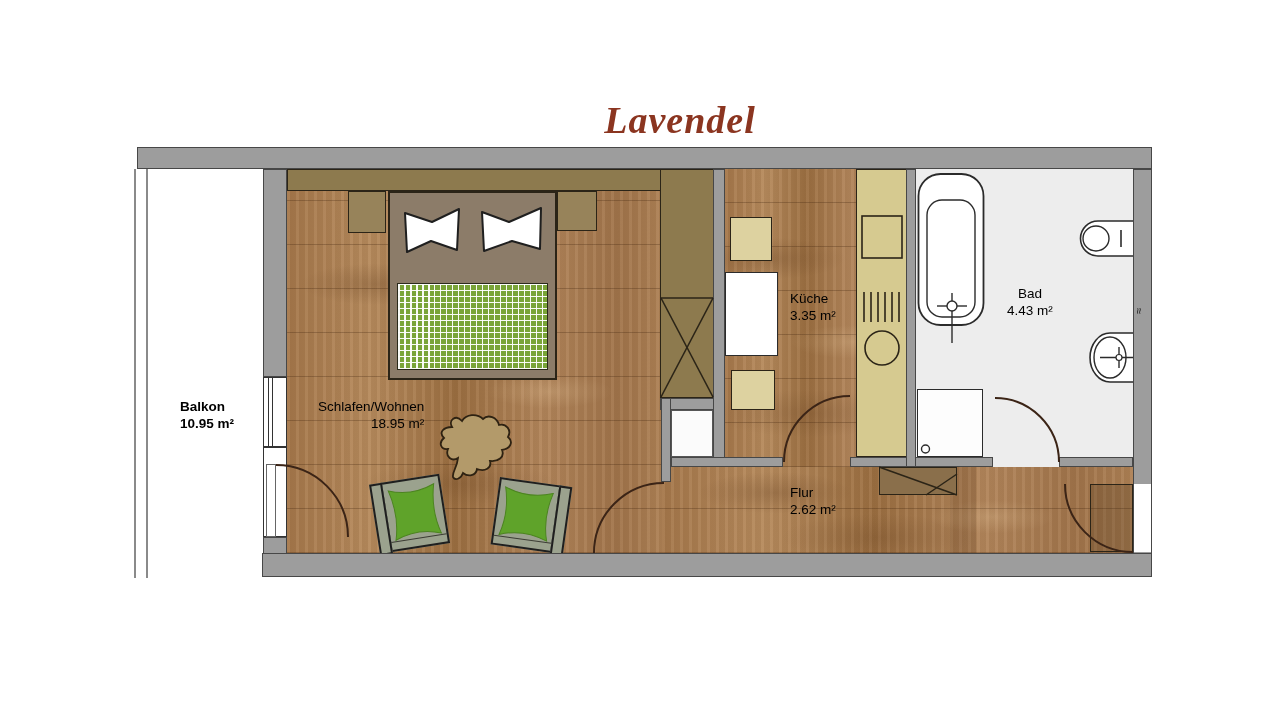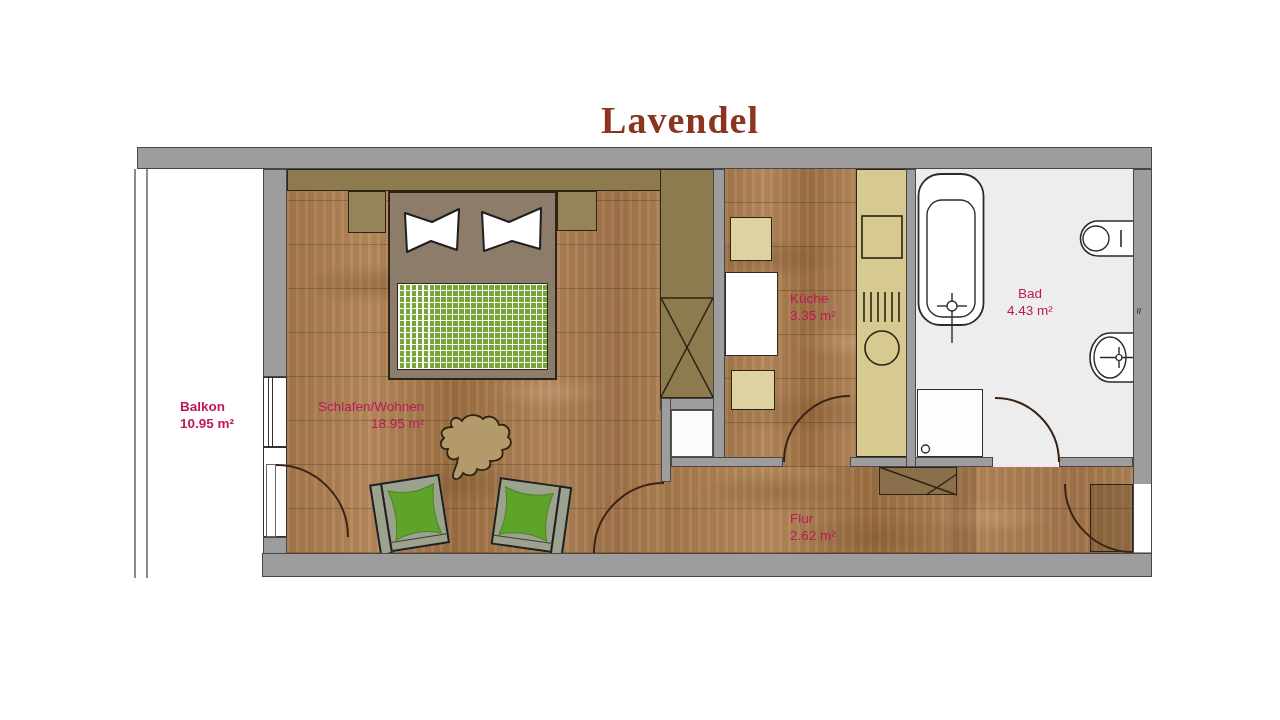--- a/index.html
+++ b/index.html
@@ -20,24 +20,24 @@
   .beigebox{position:absolute;background:#ddd2a0;border:1.5px solid #2b2417;box-sizing:border-box;}
   .whitebox{position:absolute;background:#fdfdfd;border:1.5px solid #2b2b2b;box-sizing:border-box;}
   .counter{position:absolute;background:#d6ca90;border:1.5px solid #2b2417;box-sizing:border-box;}
   .bedframe{position:absolute;background:#8c7c69;border:2px solid #2b2417;box-sizing:border-box;}
   .blanket{position:absolute;background-color:#79a437;border:1.5px solid #2a2a1a;box-sizing:border-box;
     background-image:
       repeating-linear-gradient(0deg, rgba(255,255,255,.95) 0 1.5px, transparent 1.5px 6px),
       repeating-linear-gradient(90deg, rgba(255,255,255,.95) 0 1.5px, transparent 1.5px 6px);}
   .chair{position:absolute;background:#9ba28e;border:2px solid #1f1f1f;box-sizing:border-box;}
   .chairstrip{position:absolute;background:#9ba28e;border:2px solid #1f1f1f;box-sizing:border-box;}
-  .label{position:absolute;font-size:13.5px;line-height:16.5px;color:#be185d;white-space:nowrap;}
+  .label{position:absolute;font-size:13.5px;line-height:16.5px;color:#000000;white-space:nowrap;}
   .label span{display:block;}
   .title{position:absolute;left:520px;top:98px;width:320px;text-align:center;
-         font-family:"Liberation Serif",serif;font-weight:600;
+         font-family:"Liberation Serif",serif;font-style:italic;font-weight:600;
          font-size:38px;letter-spacing:1px;color:#8b3520;}
   .rail{position:absolute;background:#8a8a8a;}
   .svglayer{position:absolute;left:0;top:0;width:1280px;height:720px;pointer-events:none;}
   .wallbreak{position:absolute;font-size:12px;color:#222;transform:rotate(90deg);}
   .darkband{position:absolute;background:rgba(70,40,15,.16);}
   .doorshade{position:absolute;background:rgba(60,40,20,.22);border:1px solid #2b2417;box-sizing:border-box;}
 </style>
 </head>
 <body>
 
@@ -186,18 +186,18 @@
     <span>18.95 m²</span>
   </div>
   <div class="label" style="left:790px;top:291px;">
     <span>Küche</span>
     <span>3.35 m²</span>
   </div>
   <div class="label" style="left:1007px;top:286px;text-align:center;">
     <span>Bad</span>
     <span>4.43 m²</span>
   </div>
-  <div class="label" style="left:790px;top:511px;">
+  <div class="label" style="left:790px;top:485px;">
     <span>Flur</span>
     <span>2.62 m²</span>
   </div>
 
 </div>
 
 </body></html>

